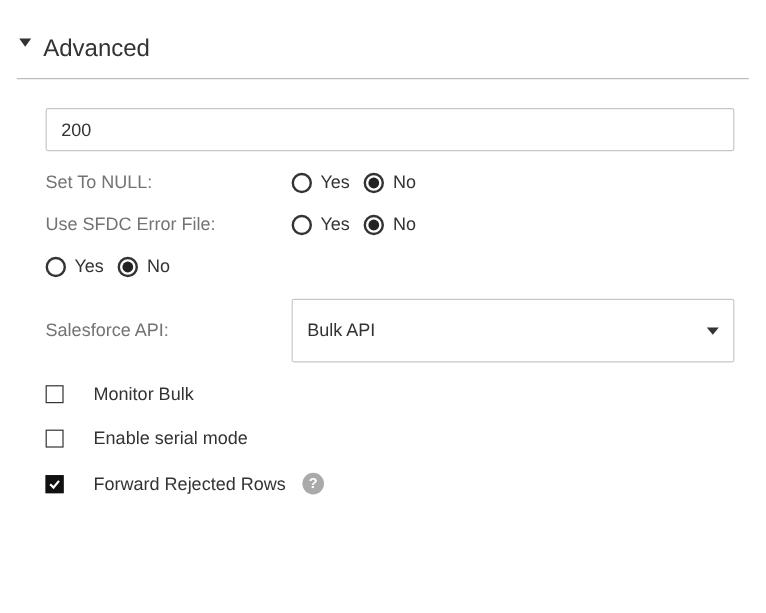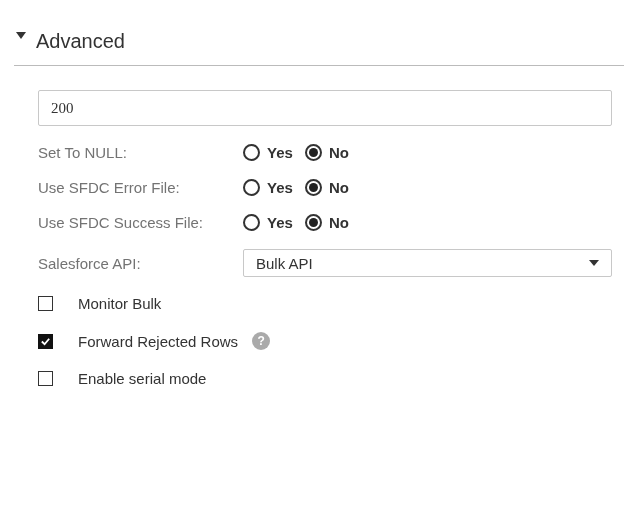--- a/index.html
+++ b/index.html
@@ -45,21 +45,21 @@
       color: #737373;
     }
     .text-input {
       flex: 1;
       height: 36px;
       border: 1px solid #c8c8c8;
       border-radius: 2px;
       padding: 0 12px;
       font-size: 15px;
       color: #333;
-      font-family: Liberation Serif, serif;
+      font-family: Liberation Sans, sans-serif;
       font-weight: 300;
     }
     .radio-group {
       display: flex;
       gap: 12px;
       align-items: center;
     }
     .radio-item {
       display: flex;
       align-items: center;
@@ -73,24 +73,24 @@
       display: flex;
       align-items: center;
       justify-content: center;
     }
     .radio-circle.checked::after {
       content: "";
       width: 9px; height: 9px;
       background: #222;
       border-radius: 50%;
     }
-    .radio-label { font-size: 15px; color: #333; font-weight: 700;}
+    .radio-label { font-size: 15px; color: #333; font-weight: 400;}
     .select {
       flex: 1;
-      height: 28px;
+      height: 53px;
       border: 1px solid #c8c8c8;
       border-radius: 2px;
       padding: 0 12px;
       font-size: 15px;
       color: #333;
       display: flex;
       align-items: center;
       justify-content: space-between;
       cursor: pointer;
       background: #fff;
@@ -172,21 +172,20 @@
         <span class="radio-label">Yes</span>
       </div>
       <div class="radio-item">
         <span class="radio-circle checked"></span>
         <span class="radio-label">No</span>
       </div>
     </div>
   </div>
 
   <div class="row">
-    <div class="lbl">Use SFDC Success File:</div>
     <div class="radio-group">
       <div class="radio-item">
         <span class="radio-circle"></span>
         <span class="radio-label">Yes</span>
       </div>
       <div class="radio-item">
         <span class="radio-circle checked"></span>
         <span class="radio-label">No</span>
       </div>
     </div>
@@ -198,32 +197,32 @@
       <span>Bulk API</span>
       <span class="dd-arrow"></span>
     </div>
   </div>
 
   <div class="check-row">
     <span class="checkbox">
       
     </span>
     <span class="check-label">Monitor Bulk</span>
+  </div>
+
+  <div class="check-row">
+    <span class="checkbox">
+      
+    </span>
+    <span class="check-label">Enable serial mode</span>
   </div>
 
   <div class="check-row">
     <span class="checkbox checked">
       <svg viewBox="0 0 12 12">
           <path d="M2 6 L5 9 L10 3" stroke="#fff" stroke-width="2" fill="none"></path>
         </svg>
     </span>
     <span class="check-label">Forward Rejected Rows</span>
     <span class="help-icon">?</span>
   </div>
 
-  <div class="check-row">
-    <span class="checkbox">
-      
-    </span>
-    <span class="check-label">Enable serial mode</span>
-  </div>
-
 </div>
 
 </body></html>

